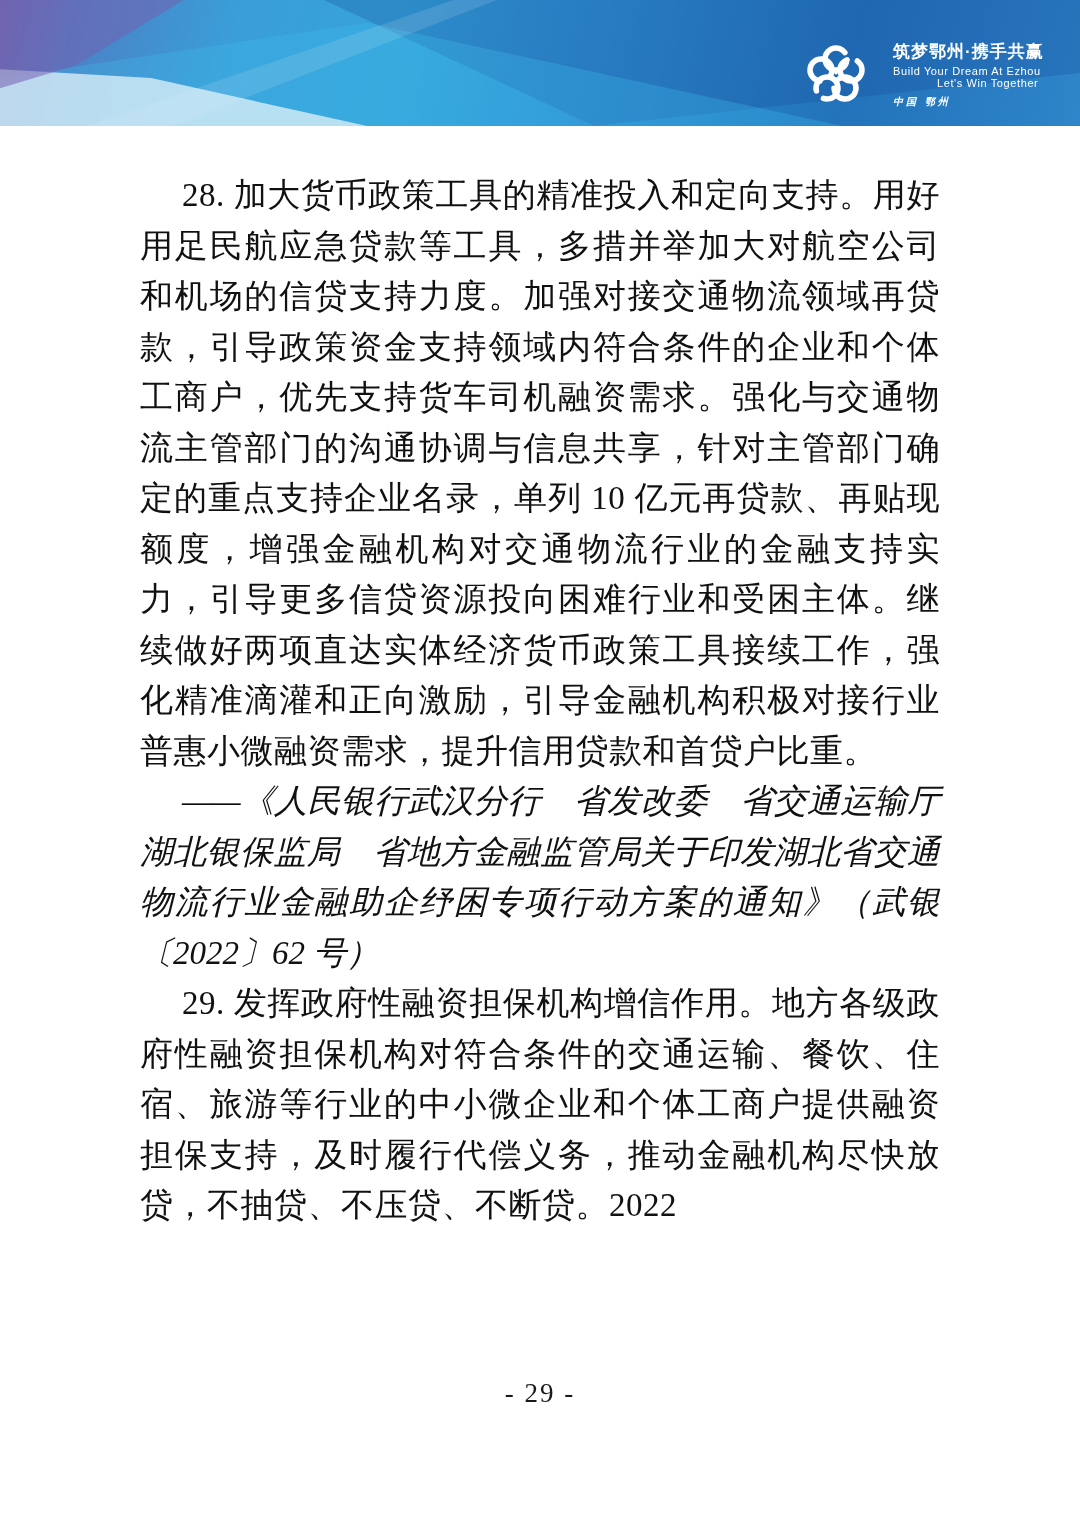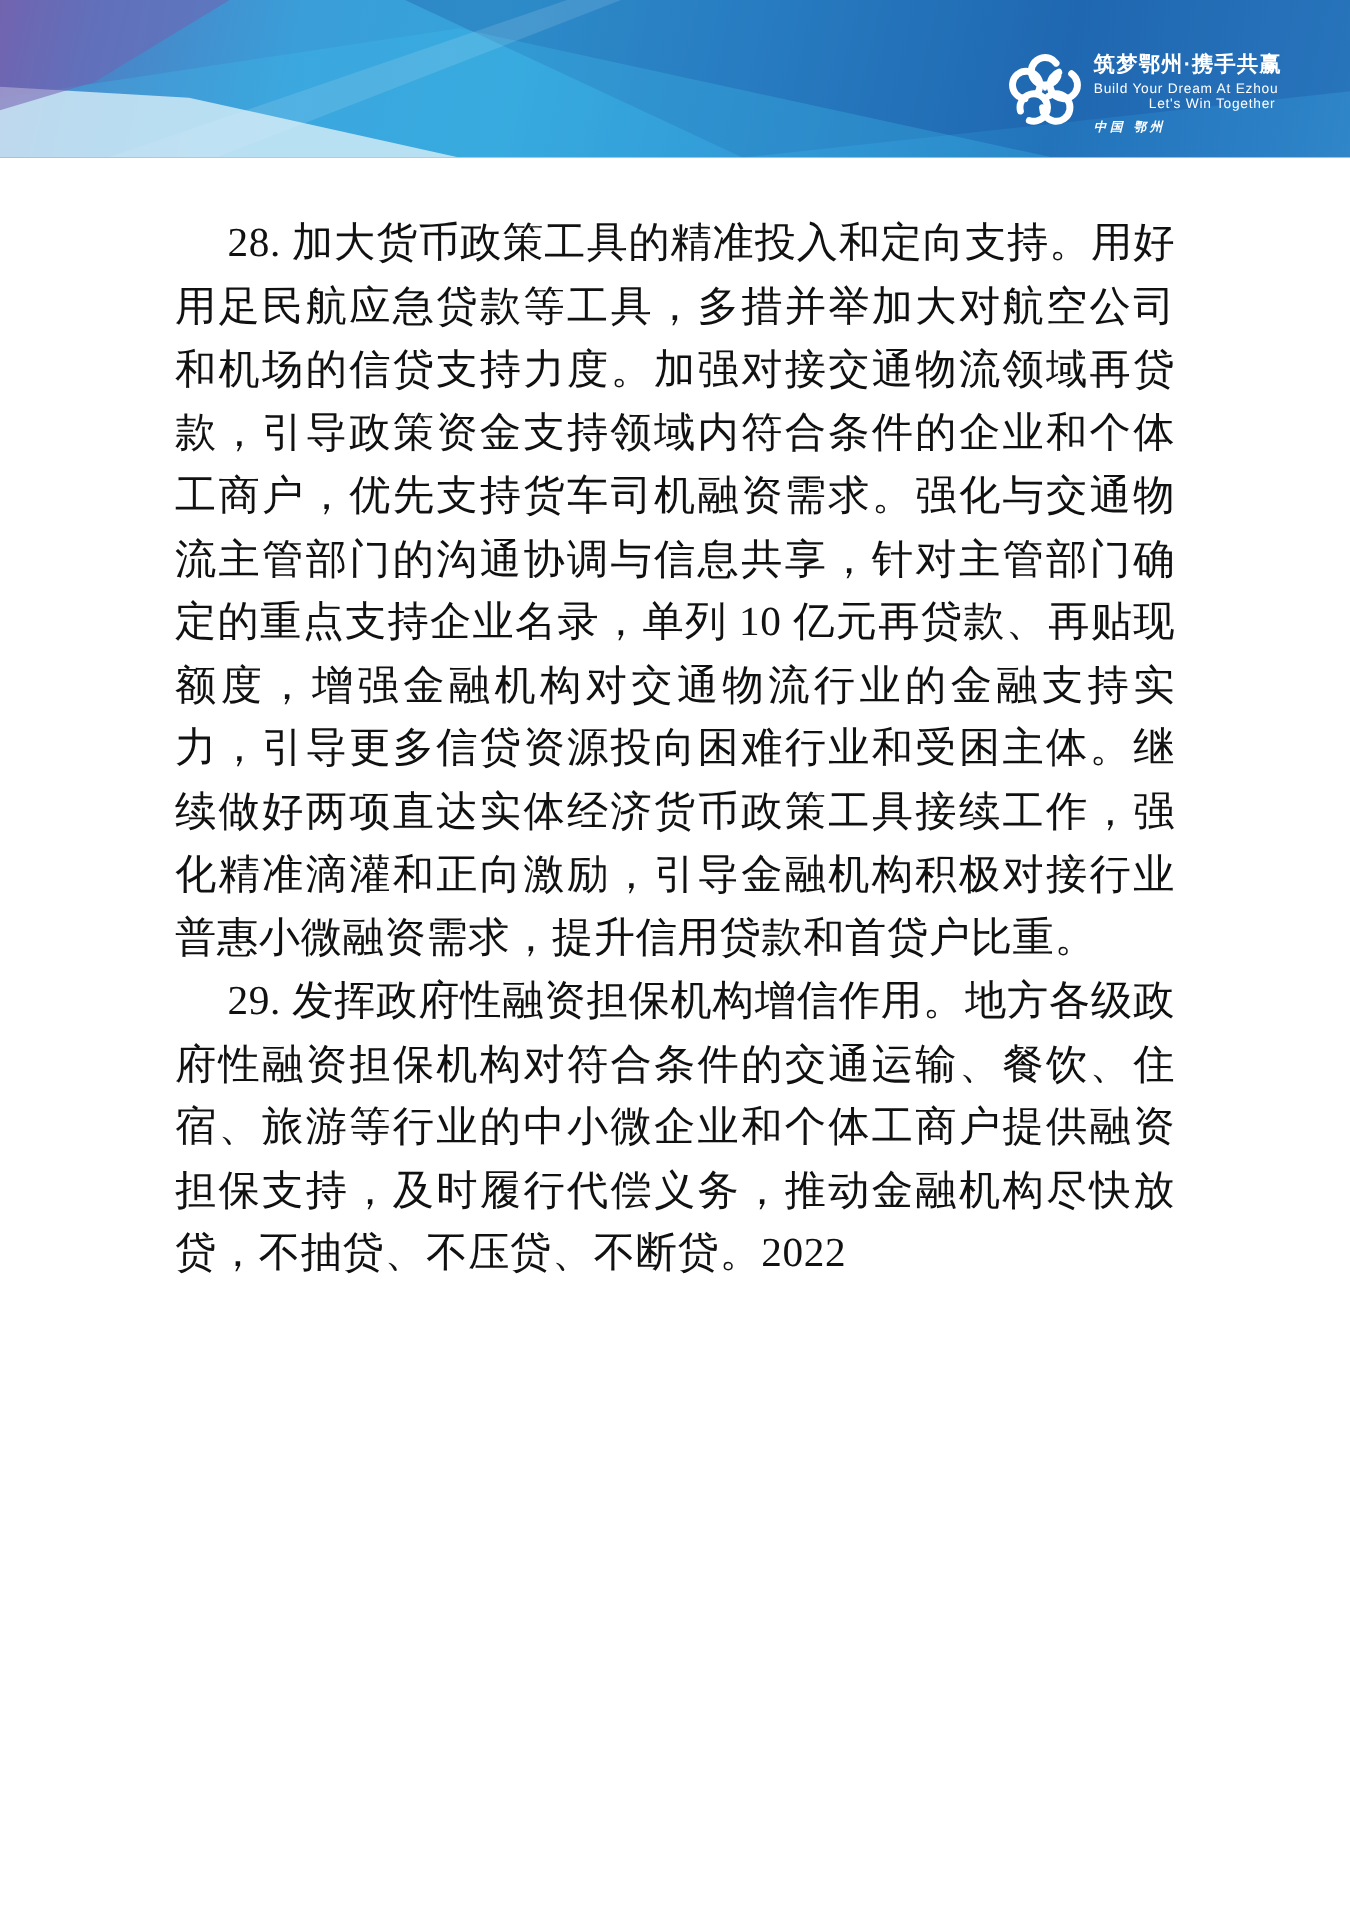--- a/index.html
+++ b/index.html
@@ -45,22 +45,22 @@
     clip-path: polygon(8% 100%, 42% 0, 46% 0, 16% 100%);
     background: rgba(255, 255, 255, 0.12);
   }
 
   
   .logo-block {
     position: absolute;
     top: 40px;
     left: 803px;
     display: flex;
-    align-items: flex-start;
-    gap: 6px;
+    align-items: center;
+    gap: 24px;
   }
   .logo-flower { width: 66px; height: 66px; }
   .logo-text { color: #ffffff; font-family: "Liberation Sans", sans-serif; padding-top: 2px; }
   .logo-title {
     font-size: 17px;
     font-weight: bold;
     letter-spacing: 1px;
     line-height: 20px;
     white-space: nowrap;
   }
@@ -145,17 +145,19 @@
         <div class="logo-title">筑梦鄂州·携手共赢</div>
         <div class="logo-sub">Build Your Dream At Ezhou</div>
         <div class="logo-sub" style="margin-top:1px;margin-left:44px;">Let's Win Together</div>
         <div class="logo-region">中国 鄂州</div>
       </div>
     </div>
   </div>
 
   <div class="doc-body">
     <p class="body-par indent">28. 加大货币政策工具的精准投入和定向支持。用好用足民航应急贷款等工具，多措并举加大对航空公司和机场的信贷支持力度。加强对接交通物流领域再贷款，引导政策资金支持领域内符合条件的企业和个体工商户，优先支持货车司机融资需求。强化与交通物流主管部门的沟通协调与信息共享，针对主管部门确定的重点支持企业名录，单列 10 亿元再贷款、再贴现额度，增强金融机构对交通物流行业的金融支持实力，引导更多信贷资源投向困难行业和受困主体。继续做好两项直达实体经济货币政策工具接续工作，强化精准滴灌和正向激励，引导金融机构积极对接行业普惠小微融资需求，提升信用贷款和首贷户比重。</p>
+    <p class="citation indent">——《人民银行武汉分行　省发改委　省交通运输厅　湖北银保监局　省地方金融监管局关于印发湖北省交通物流行业金融助企纾困专项行动方案的通知》（武银〔2022〕62 号）</p>
     <p class="body-par indent">29. 发挥政府性融资担保机构增信作用。地方各级政府性融资担保机构对符合条件的交通运输、餐饮、住宿、旅游等行业的中小微企业和个体工商户提供融资担保支持，及时履行代偿义务，推动金融机构尽快放贷，不抽贷、不压贷、不断贷。2022</p>
   </div>
 
+  <div class="page-footer">- 29 -</div>
 
 </div>
 
 </body></html>

